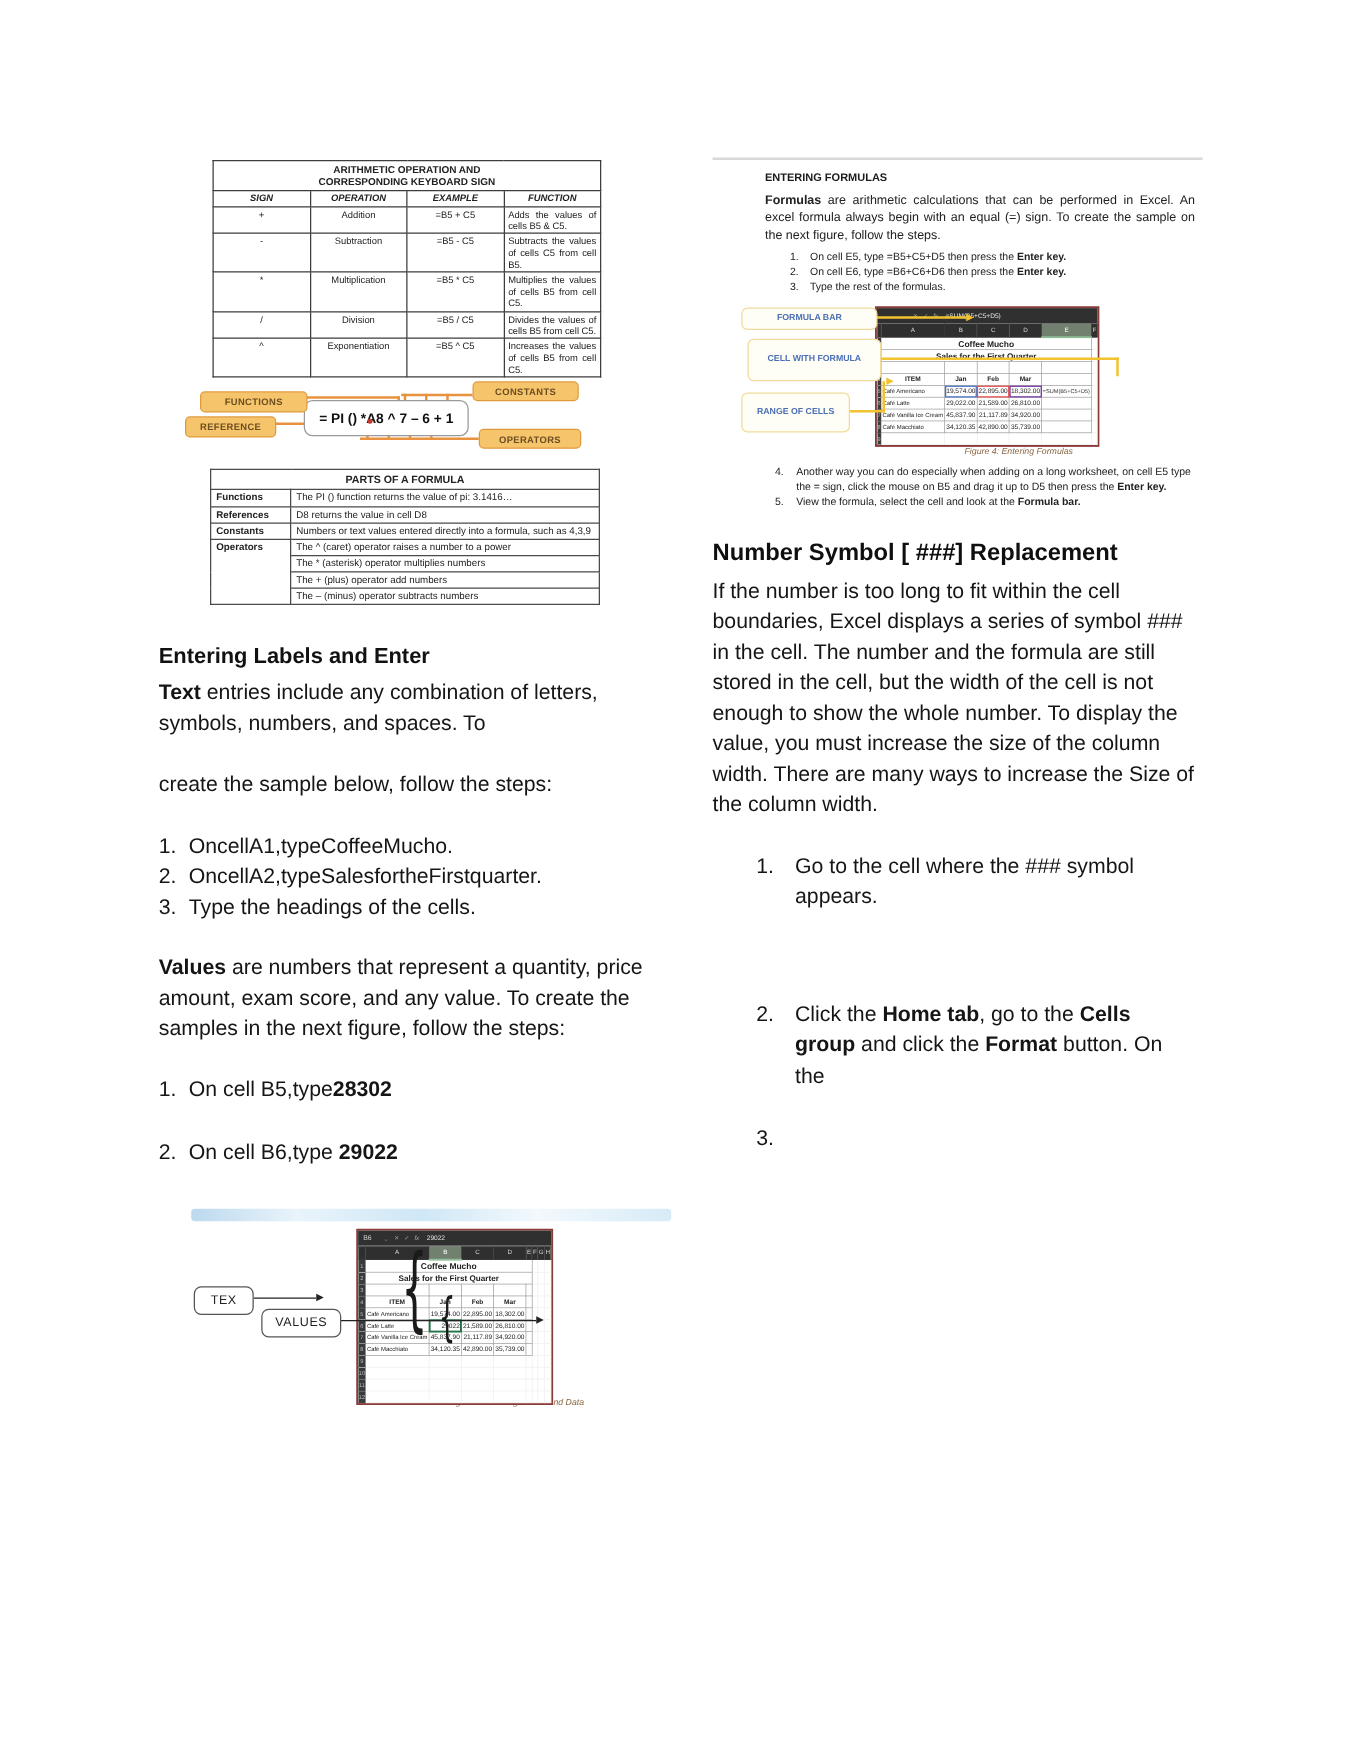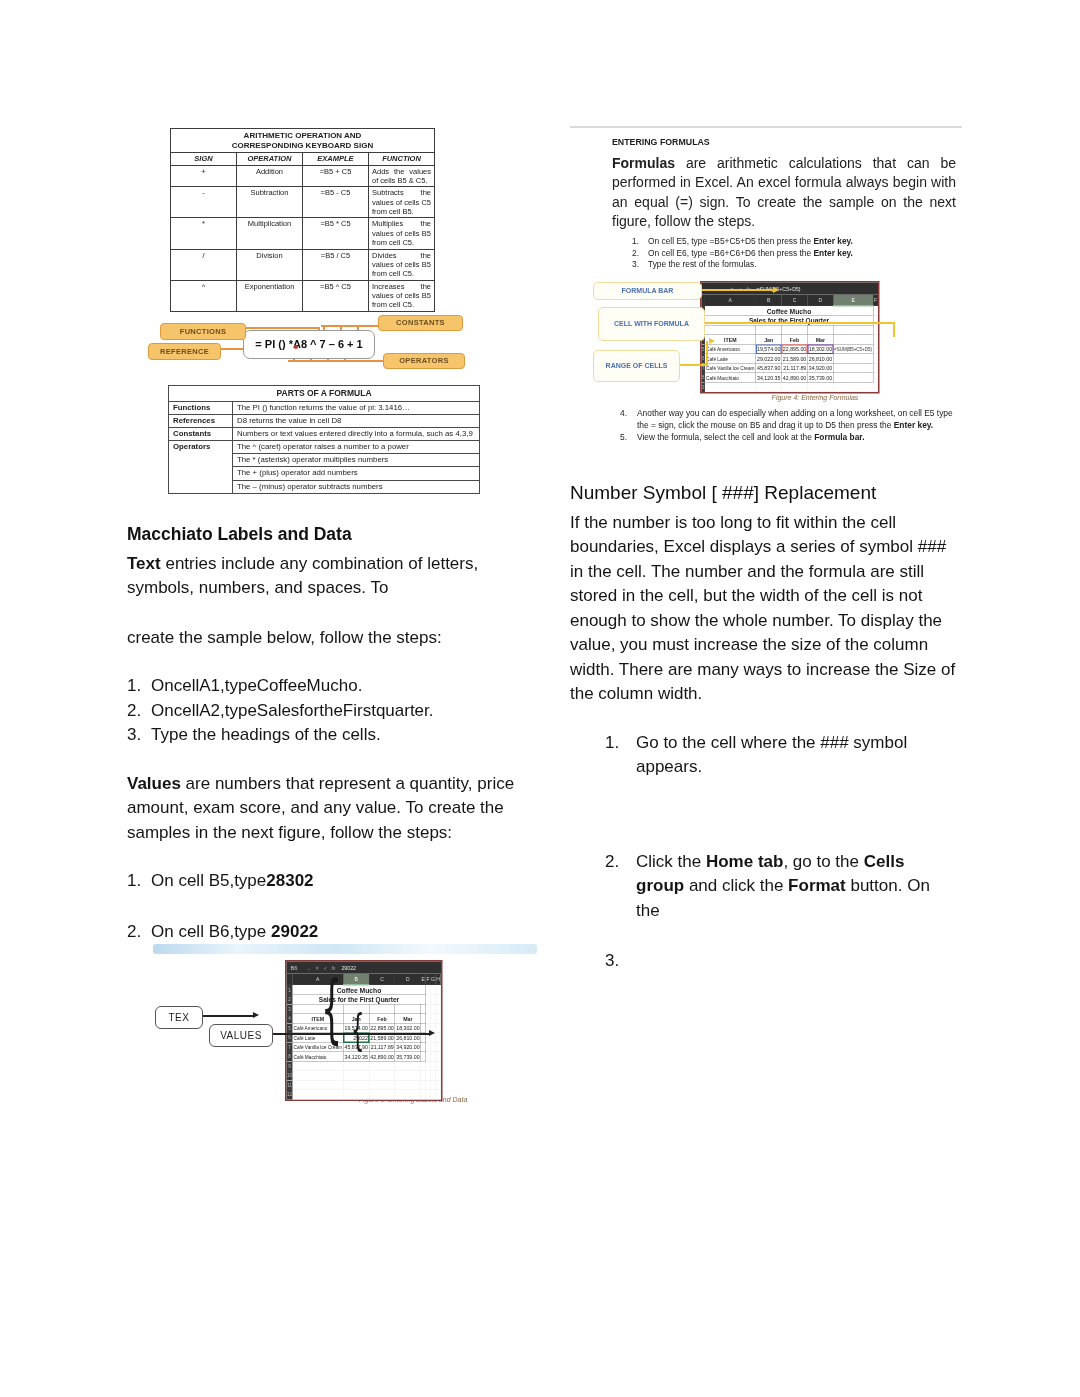--- a/index.html
+++ b/index.html
@@ -2,21 +2,21 @@
 <html><head>
 <meta charset="utf-8">
 <style>
   html,body{margin:0;padding:0}
   body{width:1080px;height:1397px;background:#fff;position:relative;overflow:hidden;
        font-family:"Liberation Sans",sans-serif;color:#111}
   .col-left{position:absolute;left:125px;top:128px;width:412px}
   .col-right{position:absolute;left:570px;top:126px;width:392px}
 
   
-  table.arith{border-collapse:collapse;margin-left:45px;width:265px;font-size:7.5px;color:#222;table-layout:fixed}
+  table.arith{border-collapse:collapse;margin-left:45px;width:311px;font-size:7.5px;color:#222;table-layout:fixed}
   table.arith td,table.arith th{border:1px solid #3d3d3d;padding:1px 3px;line-height:1.25;vertical-align:top}
   table.arith .ttl{text-align:center;font-weight:bold;font-size:8px;padding:2px;line-height:1.2}
   table.arith th{font-style:italic;font-weight:bold;font-size:7.5px;text-align:center;padding:1px 2px}
   table.arith td.c{text-align:center}
   table.arith td.f{text-align:justify}
 
   p.intro{margin:9px 0 0 15px;width:352px;text-align:justify;text-indent:28px;font-size:8.3px;line-height:1.25;color:#222}
 
   .diagram{position:relative;height:60px;margin-top:3px}
   .obox{position:absolute;background:#F6C46A;border:1px solid #E09A3E;border-radius:4px;font-size:7.5px;font-weight:bold;
@@ -41,43 +41,43 @@
   .li{display:flex;align-items:flex-start}
   .num{flex:none}
   .litext{display:block}
   .blist{margin:24px 0 0 2px;font-size:17px;line-height:24.5px;color:#151515}
   .blist .num{width:24px}
   .blist2{margin:24px 0 0 2px;font-size:17px;line-height:24.5px;color:#151515}
   .blist2 .num{width:24px}
   .blist2 .li + .li{margin-top:26px}
 
   h4.rtop{font-size:8.8px;margin:9px 0 0 42px;font-weight:bold;color:#1c1c1c}
-  p.rtoppara{margin:7px 16px 0 42px;width:344px;font-size:14px;line-height:1.38;text-align:justify;color:#222}
+  p.rtoppara{margin:7px 16px 0 42px;width:344px;font-size:10px;line-height:1.38;text-align:justify;color:#222}
   .slist{margin:5px 0 0 62px;font-size:8.4px;line-height:1.38;color:#222}
   .slist .num{width:16px}
   .slist2{margin:7px 0 0 50px;width:342px;font-size:8.4px;line-height:1.38;color:#222}
   .slist2 .num{width:17px}
   .slist2 .li + .li{margin-top:1px}
   .rule{height:2px;background:#d9d9d9;width:100%}
 
-  h1.rhead{font-size:19px;margin:38px 0 0 0;font-weight:normal;color:#0f0f0f}
+  h1.rhead{font-size:19px;margin:24px 0 0 0;font-weight:bold;color:#0f0f0f}
   .bigitems{margin:24px 0 0 35px;font-size:17px;line-height:24.5px;color:#151515}
   .bigitems .num{width:31px}
   .bigitems .litext{width:302px}
   .bigitems .li + .li{margin-top:26px}
   .bigitems .li:nth-child(2){margin-top:70px}
   .lpara.gap{margin-top:26px}
 
   .caption{font-size:7px;font-style:italic;color:#8A6642}
   .cap4{margin:3px 0 0 130px;width:230px;text-align:center}
   .cap3{margin:4px 0 0 160px;width:256px;text-align:center}
 
   
   .fig4{position:relative;height:114px;margin-top:6px}
-  .fig3{position:relative;height:148px;}
+  .fig3{position:relative;height:148px;margin-top:32px}
   .callout{position:absolute;background:#FFFEF6;border:1.5px solid #EFDC9C;border-radius:5px;color:#4a6fb5;font-weight:bold;
            font-size:7px;display:flex;align-items:center;justify-content:center;text-align:center;z-index:6;line-height:1.25}
   .yl{position:absolute;background:#F2C230;z-index:5}
   .yarr{position:absolute;width:0;height:0;border-left:6px solid #F2C230;border-top:3.5px solid transparent;border-bottom:3.5px solid transparent;z-index:5}
   .sheet{position:absolute;transform:scale(0.5);transform-origin:0 0;background:#fff;border:3px solid #8B3A3A;z-index:1}
   .sheet4{left:130px;top:4px}
   .sheet3{left:160px;top:16px}
   .tbar{height:24px;background:#303030;display:flex;align-items:center;gap:8px;padding:0 8px;font-size:11px;color:#ccc;white-space:nowrap}
   .nbox{min-width:24px}
   .tsep{color:#777}
@@ -211,21 +211,21 @@
           </tr>
           <tr>
             <td>The + (plus) operator add numbers</td>
           </tr>
           <tr>
             <td>The – (minus) operator subtracts numbers</td>
           </tr>
         </tbody>
       </table>
 
-    <h2 class="lhead">Macchiato Labels and Data</h2>
+    <h2 class="lhead">Entering Labels and Enter</h2>
     <p class="body"><b>Text</b><span> entries include any combination of letters, symbols, numbers, and spaces. To</span></p>
     <p class="body mt2">create the sample below, follow the steps:</p>
     <div class="blist">
         <div class="li">
           <span class="num">1.</span>
           <span class="litext">
             <div class="lpara"><span>OncellA1,typeCoffeeMucho.</span></div>
           </span>
         </div>
         <div class="li">

